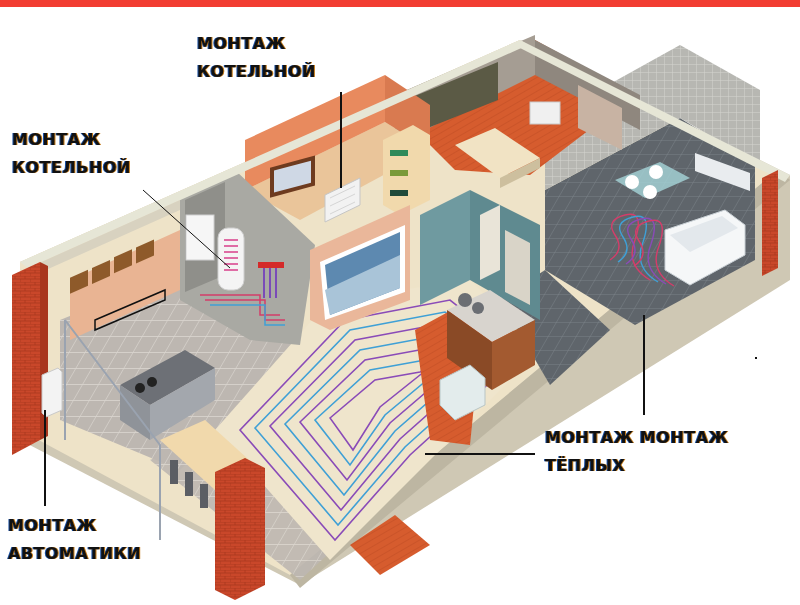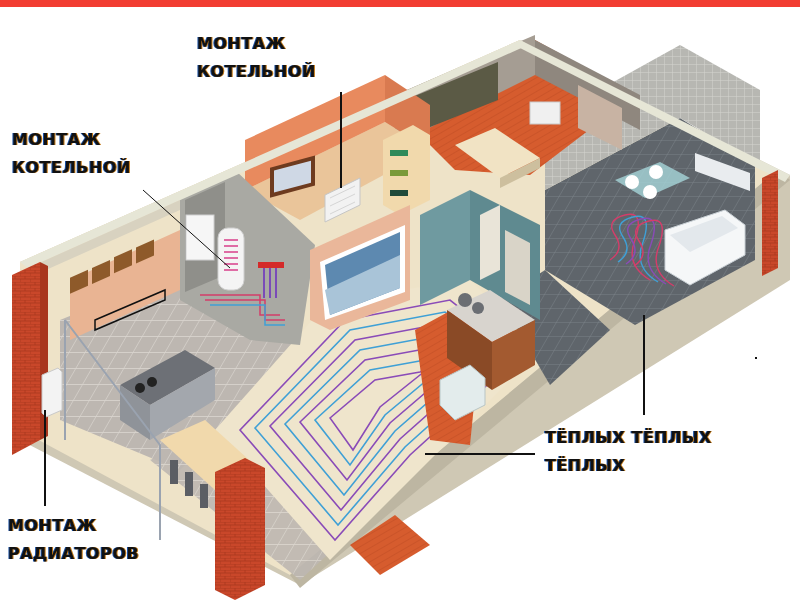--- a/index.html
+++ b/index.html
@@ -222,27 +222,27 @@
   <div>МОНТАЖ</div>
   <div>КОТЕЛЬНОЙ</div>
 </div>
 
 <div class="label" style="left:12px; top:126px;">
   <div>МОНТАЖ</div>
   <div>КОТЕЛЬНОЙ</div>
 </div>
 
 <div class="label" style="left:545px; top:424px;">
-  <div>ТЁПЛЫХ ТЁПЛЫХ</div>
+  <div>МОНТАЖ МОНТАЖ</div>
   <div>ТЁПЛЫХ</div>
 </div>
 
 <div class="label" style="left:8px; top:512px;">
   <div>МОНТАЖ</div>
-  <div>РАДИАТОРОВ</div>
+  <div>АВТОМАТИКИ</div>
 </div>
 
 <div class="leader" style="left:340px; top:92px; width:1.5px; height:96px;"></div>
 <svg style="position:absolute;left:0;top:0;width:800px;height:605px;pointer-events:none" viewBox="0 0 800 605">
   <line x1="143" y1="190" x2="230" y2="268" stroke="#111" stroke-width="1"></line>
 </svg>
 <div class="leader" style="left:425px; top:453px; width:110px; height:1.5px;"></div>
 <div class="leader" style="left:643px; top:315px; width:1.5px; height:100px;"></div>
 <div class="leader" style="left:44px; top:410px; width:1.5px; height:96px;"></div>
 

